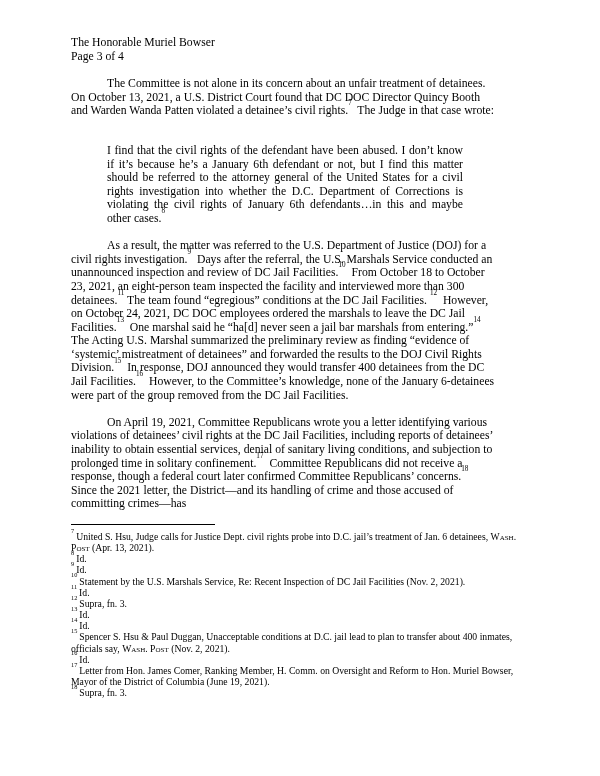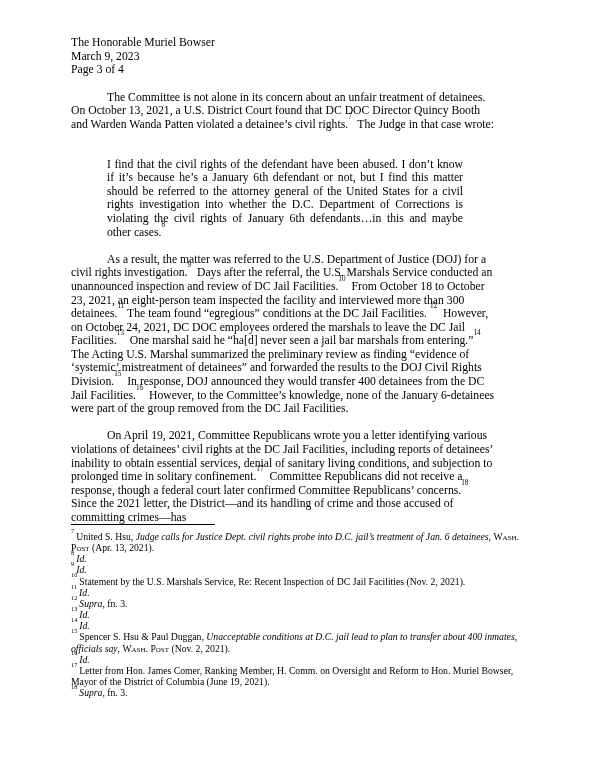--- a/index.html
+++ b/index.html
@@ -33,21 +33,21 @@
     line-height: 13.6px;
     text-align: justify;
     white-space: pre-wrap;
   }
   sup.ref {
     font-size: 7.2px;
     line-height: 0;
     position: relative;
     top: -4px;
   }
-  .i  { font-style: italic; }
+  .i  { }
   .sc { font-variant: small-caps; }
   .footnotes {
     position: absolute;
     left: 71px; right: 70px;
     top: 524px;
     font-size: 9.7px;
     line-height: 11.15px;
   }
   .fsep {
     width: 144px;
@@ -63,21 +63,20 @@
     margin-right: 2px;
   }
 </style>
 </head>
 <body>
 
 <div class="page">
 
   <div class="header">
     <div>The Honorable Muriel Bowser</div>
-    <div>March 9, 2023</div>
     <div>Page 3 of 4</div>
   </div>
 
   <p class="para para-first"><span>The Committee is not alone in its concern about an unfair treatment of detainees. On October 13, 2021, a U.S. District Court found that DC DOC Director Quincy Booth and Warden Wanda Patten violated a detainee’s civil rights.</span><sup class="ref">7</sup><span>  The Judge in that case wrote:</span></p>
 
   <p class="quote"><span>I find that the civil rights of the defendant have been abused. I don’t know if it’s because he’s a January 6th defendant or not, but I find this matter should be referred to the attorney general of the United States for a civil rights investigation into whether the D.C. Department of Corrections is violating the civil rights of January 6th defendants…in this and maybe other cases.</span><sup class="ref">8</sup></p>
 
   <p class="para"><span>As a result, the matter was referred to the U.S. Department of Justice (DOJ) for a civil rights investigation.</span><sup class="ref">9</sup><span>  Days after the referral, the U.S. Marshals Service conducted an unannounced inspection and review of DC Jail Facilities.</span><sup class="ref">10</sup><span>  From October 18 to October 23, 2021, an eight-person team inspected the facility and interviewed more than 300 detainees.</span><sup class="ref">11</sup><span> The team found “egregious” conditions at the DC Jail Facilities. </span><sup class="ref">12</sup><span>  However, on October 24, 2021, DC DOC employees ordered the marshals to leave the DC Jail Facilities.</span><sup class="ref">13</sup><span>  One marshal said he “ha[d] never seen a jail bar marshals from entering.”</span><sup class="ref">14</sup><span>  The Acting U.S. Marshal summarized the preliminary review as finding “evidence of ‘systemic’ mistreatment of detainees” and forwarded the results to the DOJ Civil Rights Division.</span><sup class="ref">15</sup><span>  In response, DOJ announced they would transfer 400 detainees from the DC Jail Facilities.</span><sup class="ref">16</sup><span>  However, to the Committee’s knowledge, none of the January 6-detainees were part of the group removed from the DC Jail Facilities.</span></p>
 
   <p class="para"><span>On April 19, 2021, Committee Republicans wrote you a letter identifying various violations of detainees’ civil rights at the DC Jail Facilities, including reports of detainees’ inability to obtain essential services, denial of sanitary living conditions, and subjection to prolonged time in solitary confinement.</span><sup class="ref">17</sup><span>  Committee Republicans did not receive a response, though a federal court later confirmed Committee Republicans’ concerns.</span><sup class="ref">18</sup><span>  Since the 2021 letter, the District—and its handling of crime and those accused of committing crimes—has</span></p>

